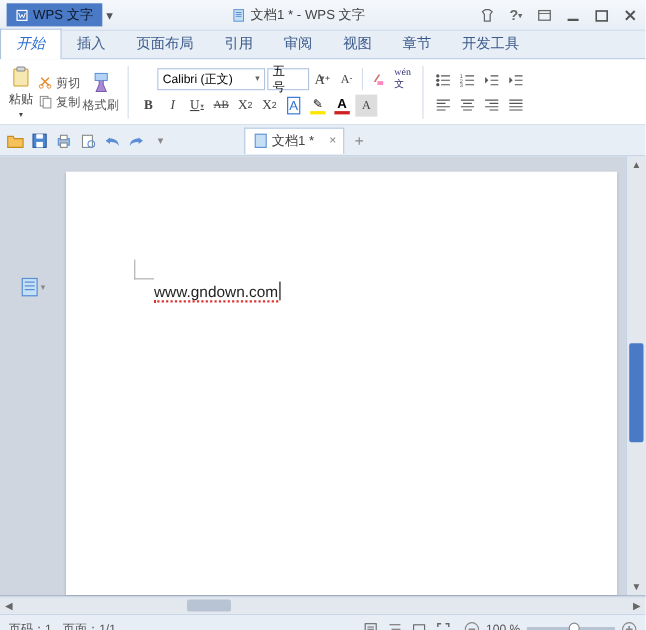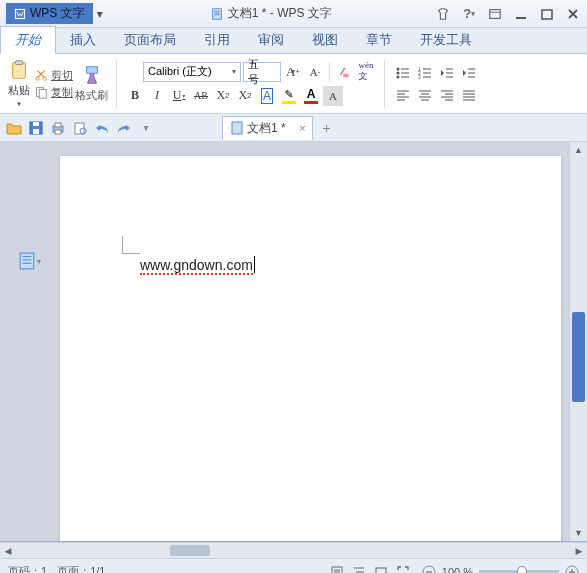--- a/index.html
+++ b/index.html
@@ -16,21 +16,21 @@
 .tabs-row { height: 26px; background: #e8eef6; display: flex; align-items: flex-end; border-bottom: 1px solid #b0c4e0; }
 .tab { padding: 4px 14px 4px; font-size: 13px; color: #3a5a8a; cursor: pointer; }
 .tab.active { background: #fff; border: 1px solid #b0c4e0; border-bottom: 1px solid #fff; color: #2a6dd4; margin-bottom: -1px; font-style: italic; }
 
 .ribbon { height: 60px; background: #fff; border-bottom: 1px solid #c5d3e6; display: flex; align-items: center; padding: 2px 6px; gap: 4px; overflow: hidden; }
 .rib-group { display: flex; align-items: center; gap: 2px; }
 .rib-sep { width: 1px; height: 48px; background: #d5dde8; margin: 0 4px; }
 
 .paste-btn { display: flex; flex-direction: column; align-items: center; gap: 2px; color: #444; font-size: 11px; padding: 0 2px; }
 .paste-btn svg { width: 22px; height: 22px; }
-.mini-col { display: flex; flex-direction: column; gap: 2px; font-size: 11px; color: #555; text-decoration: underline; }
+.mini-col { display: flex; flex-direction: column; gap: 2px; font-size: 11px; color: #555; }
 .mini-col .row { display: flex; align-items: center; gap: 3px; }
 .mini-col svg { width: 14px; height: 14px; }
 
 .brush-btn { display: flex; flex-direction: column; align-items: center; gap: 2px; font-size: 11px; color: #555; }
 .brush-btn svg { width: 22px; height: 22px; }
 
 .font-row { display: flex; align-items: center; gap: 2px; }
 .font-sel { border: 1px solid #b0c4e0; background: #fff; height: 20px; font-size: 11px; padding: 0 4px; display: flex; align-items: center; gap: 4px; }
 .font-name { width: 98px; margin-left: 18px; }
 .font-size { width: 38px; gap: 32px; }

